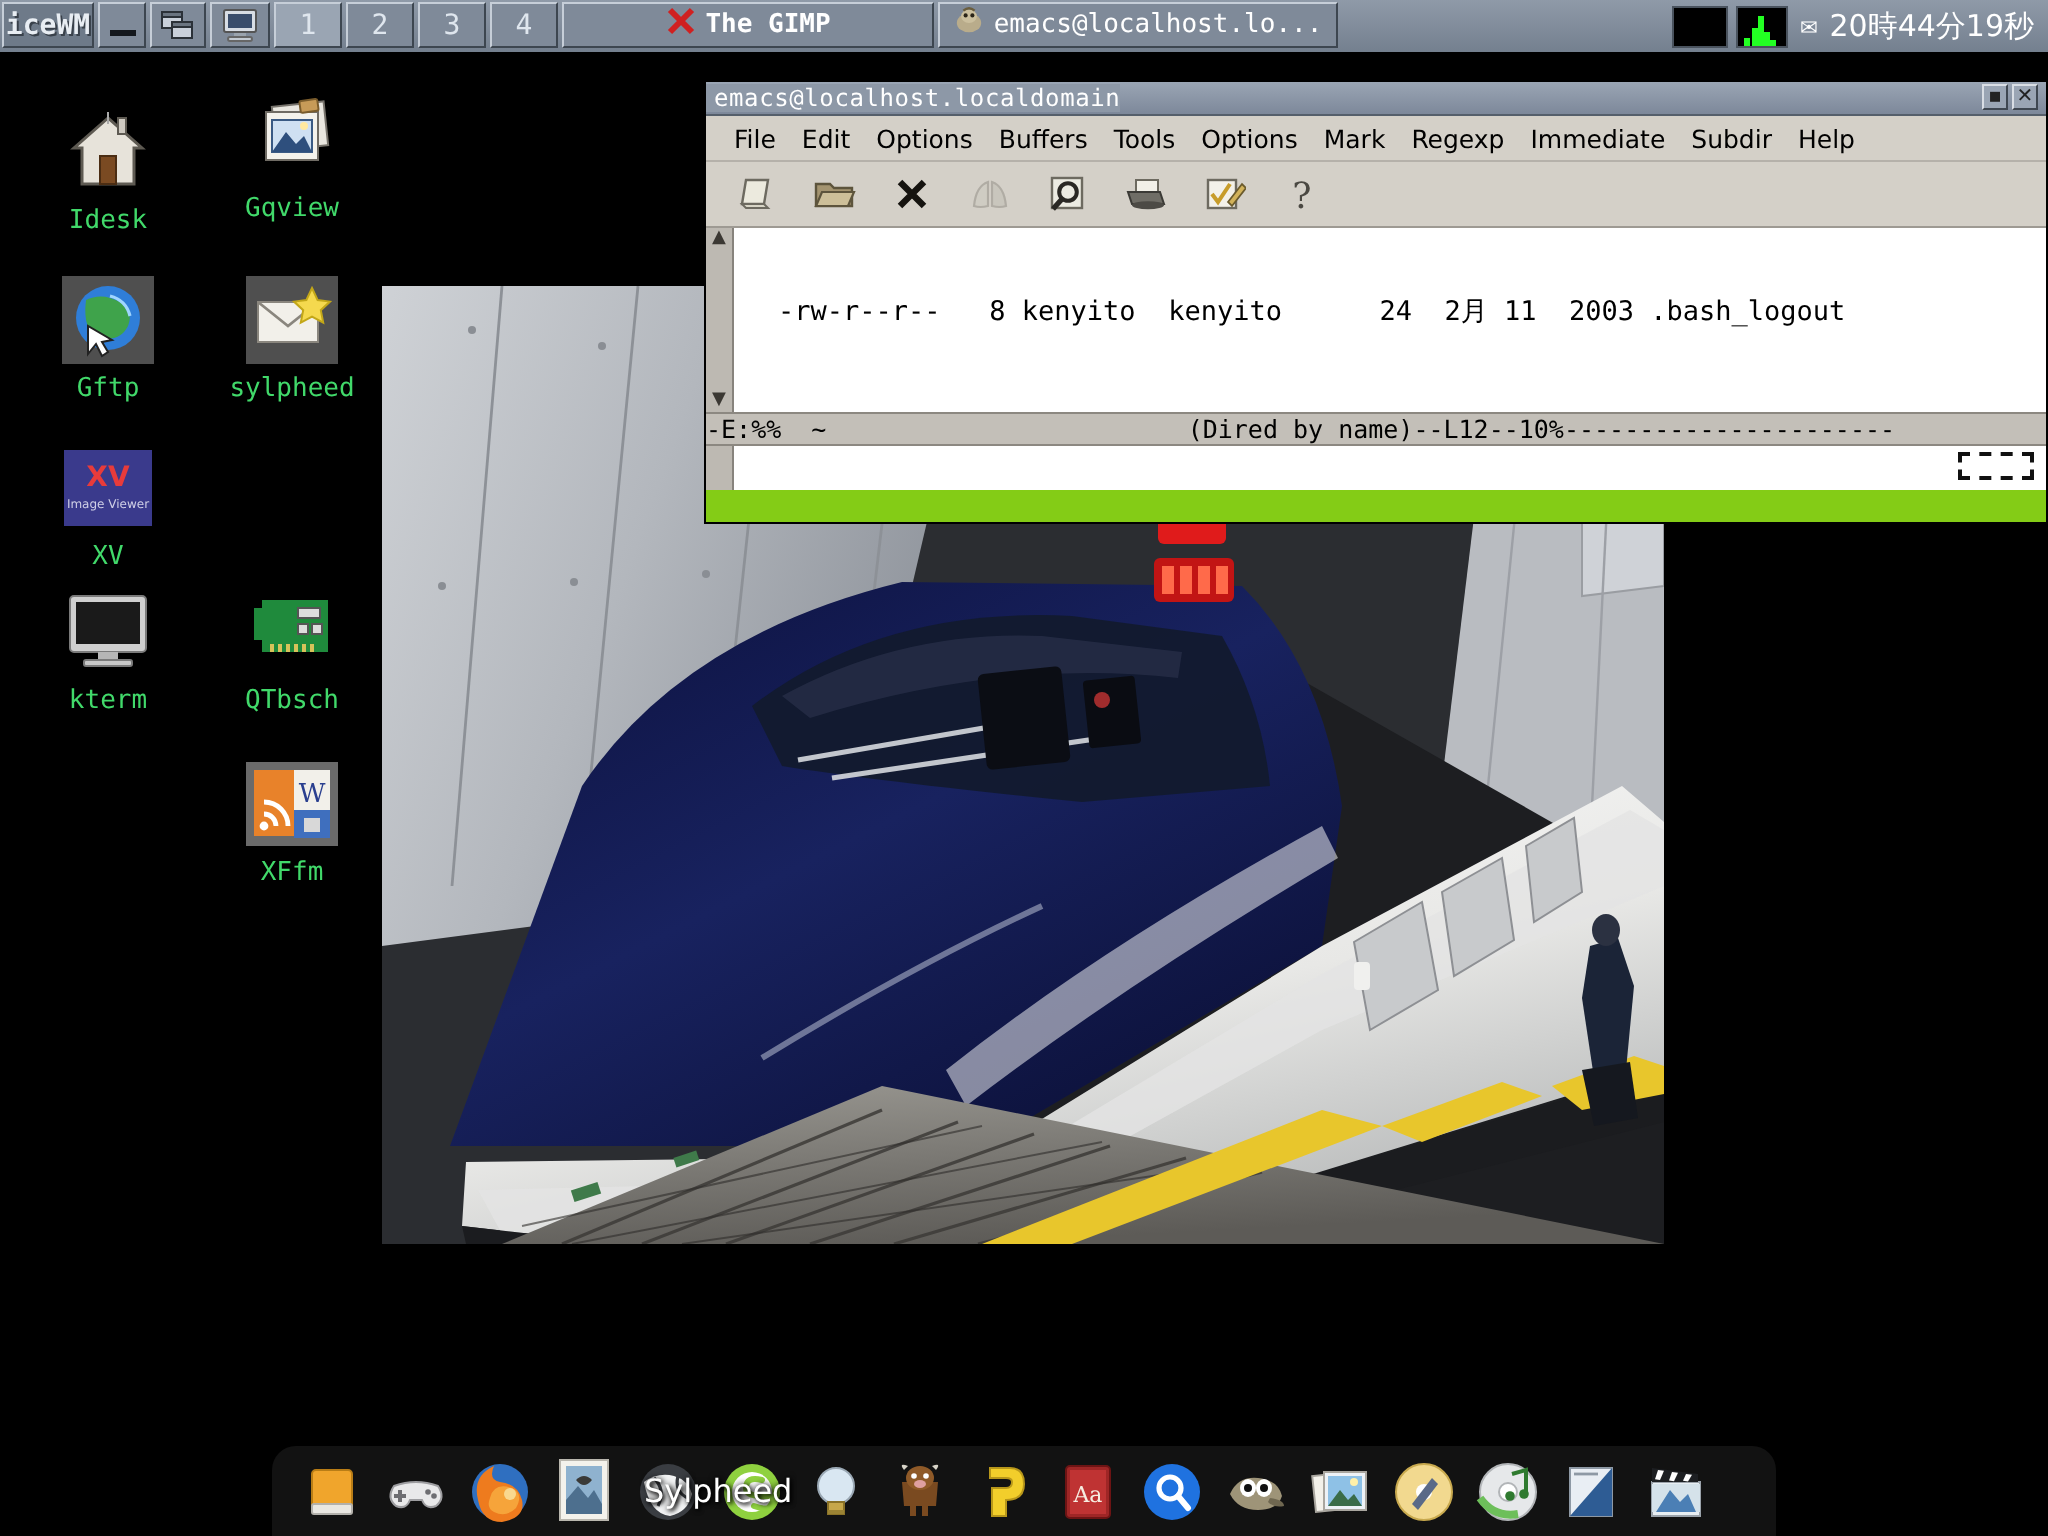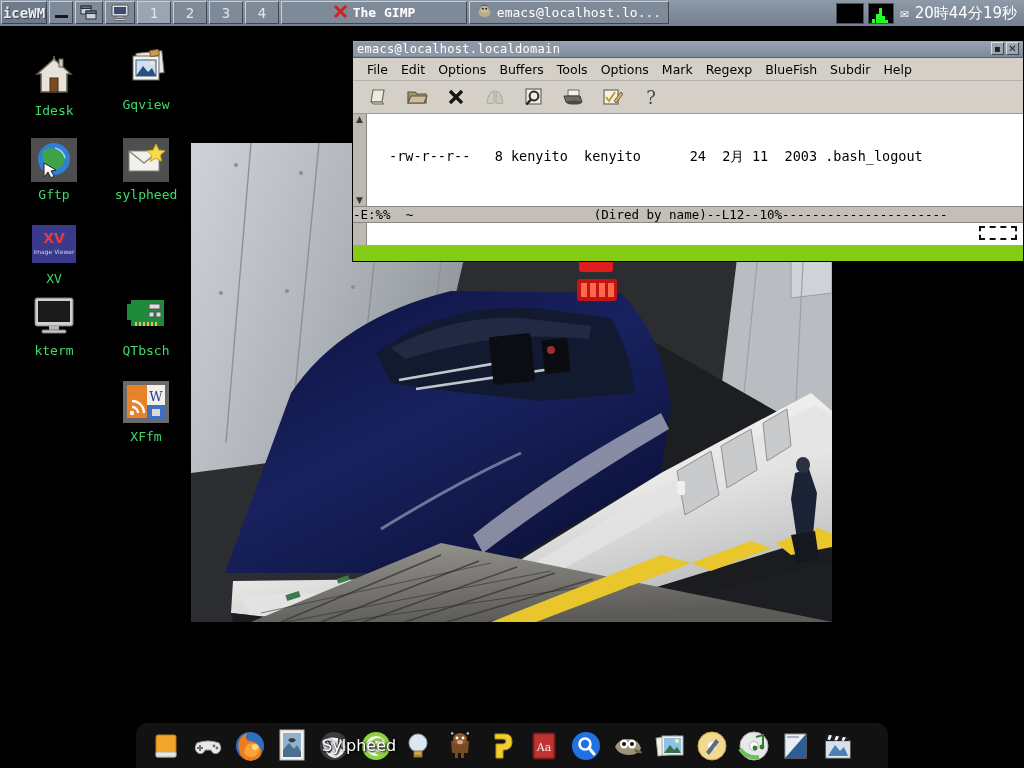--- a/index.html
+++ b/index.html
@@ -458,21 +458,21 @@
 
     <div id="emacs-menubar">
       <span class="menu-item">File</span>
       <span class="menu-item">Edit</span>
       <span class="menu-item">Options</span>
       <span class="menu-item">Buffers</span>
       <span class="menu-item">Tools</span>
       <span class="menu-item">Options</span>
       <span class="menu-item">Mark</span>
       <span class="menu-item">Regexp</span>
-      <span class="menu-item">BlueFish</span>
+      <span class="menu-item">Immediate</span>
       <span class="menu-item">Subdir</span>
       <span class="menu-item">Help</span>
     </div>
 
     <div id="emacs-toolbar">
       <span class="tool">
         <svg width="22" height="22" viewBox="0 0 22 22">
           <path d="M4 16 L6 4 L17 4 L15 16 Z" fill="#eceade" stroke="#6d6a60" stroke-width="1.2"></path>
           <path d="M4 16 L15 16 L17 18 L6 18 Z" fill="#d8d5c6" stroke="#6d6a60" stroke-width="1"></path>
         </svg>

